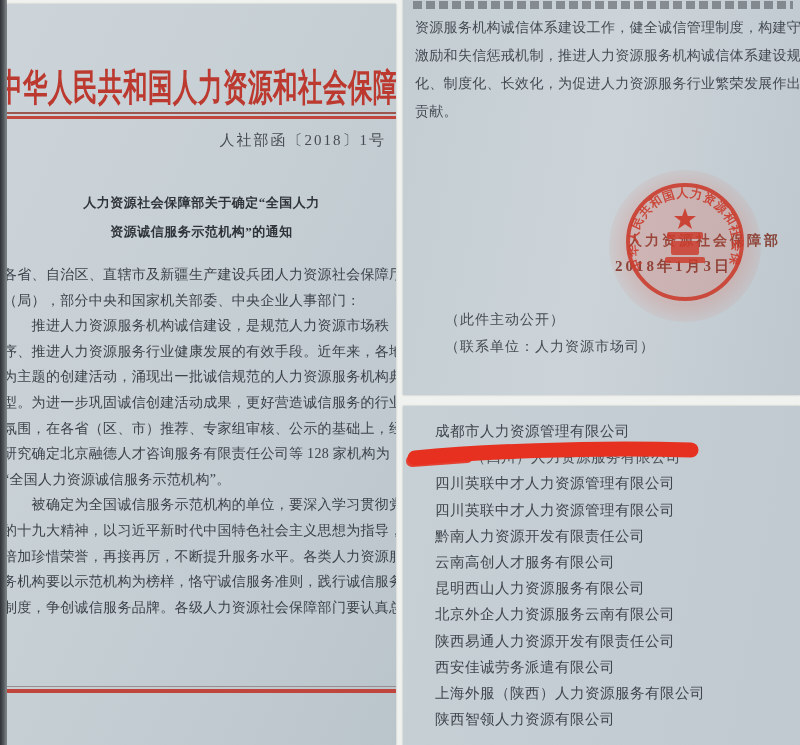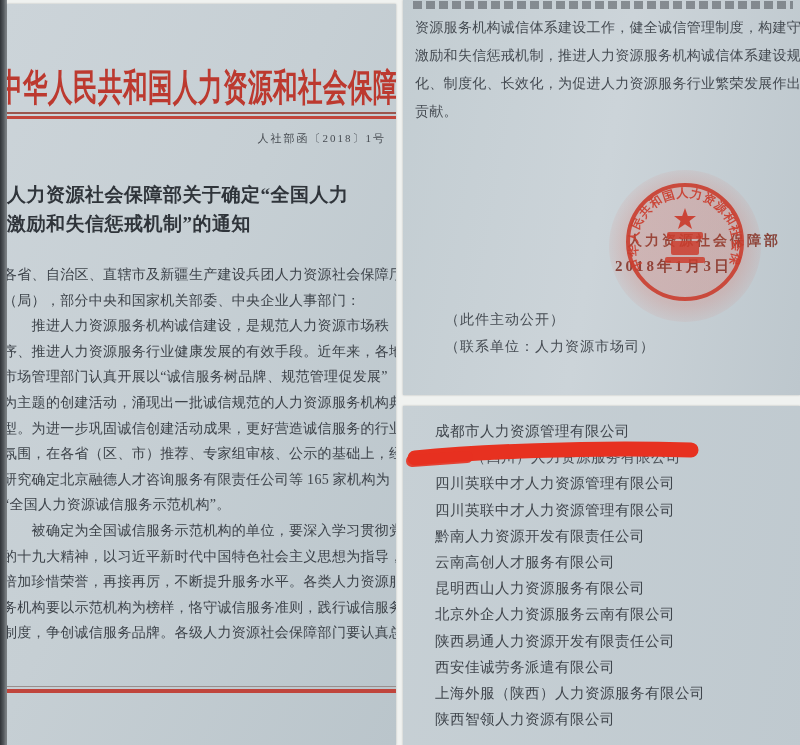--- a/index.html
+++ b/index.html
@@ -15,24 +15,24 @@
   .page-rb{left:403px;top:379px;width:397px;height:406px;
           background:linear-gradient(100deg,#c7d0d5 0%,#bfc9cf 100%);margin-top:27px;}
 
   
   .letterhead{position:absolute;left:-9px;top:58px;width:420px;white-space:nowrap;
           font-size:24.5px;font-weight:bold;color:#bc392f;letter-spacing:.5px;
           transform:scaleY(1.52);transform-origin:top left;}
   .rule-top{position:absolute;left:0;top:108px;width:389px;}
   .rule-top .r1{height:0;border-top:2px solid #9c564e;}
   .rule-top .r2{height:0;border-top:3px solid #c2463c;margin-top:2px;}
-  .doc-number{position:absolute;right:10px;top:127px;font-size:11px;color:#474c52;
+  .doc-number{position:absolute;right:10px;top:127px;font-size:15px;color:#474c52;
           letter-spacing:2px;}
-  .doc-title{position:absolute;left:0;top:176px;width:389px;
-          font-size:19px;font-weight:bold;color:#2f343a;line-height:29px;letter-spacing:.5px;}
+  .doc-title{position:absolute;left:0;top:184px;width:389px;text-align:center;
+          font-size:13px;font-weight:bold;color:#2f343a;line-height:29px;letter-spacing:.5px;}
   .body-lines{position:absolute;left:-4px;top:258px;width:397px;
           font-size:14px;color:#3d434a;line-height:25.6px;letter-spacing:.3px;
           white-space:nowrap;}
   .rule-bottom{position:absolute;left:0;top:682px;width:389px;}
   .rule-bottom .r1{height:0;border-top:1px solid #9a8e8c;}
   .rule-bottom .r2{height:0;border-top:4px solid #c0453c;margin-top:2px;}
 
   
   .clipped-strip{position:absolute;left:10px;top:1px;width:380px;height:8px;opacity:.55;
           background:repeating-linear-gradient(90deg,#4d5258 0 9px,transparent 9px 13px);}
@@ -66,33 +66,32 @@
 
   <div class="page page-left">
     <div class="letterhead">中华人民共和国人力资源和社会保障部</div>
     <div class="rule-top">
       <div class="r1"></div>
       <div class="r2"></div>
     </div>
     <div class="doc-number">人社部函〔2018〕1号</div>
     <div class="doc-title">
       <div>人力资源社会保障部关于确定“全国人力</div>
-      <div>激励和失信惩戒机制”的通知</div>
+      <div>资源诚信服务示范机构”的通知</div>
     </div>
     <div class="body-lines">
 
     <div class="line">各省、自治区、直辖市及新疆生产建设兵团人力资源社会保障厅</div>
         <div class="line">（局），部分中央和国家机关部委、中央企业人事部门：</div>
         <div class="line">　　推进人力资源服务机构诚信建设，是规范人力资源市场秩</div>
         <div class="line">序、推进人力资源服务行业健康发展的有效手段。近年来，各地</div>
-        <div class="line">市场管理部门认真开展以“诚信服务树品牌、规范管理促发展”</div>
         <div class="line">为主题的创建活动，涌现出一批诚信规范的人力资源服务机构典</div>
         <div class="line">型。为进一步巩固诚信创建活动成果，更好营造诚信服务的行业</div>
         <div class="line">氛围，在各省（区、市）推荐、专家组审核、公示的基础上，经</div>
-        <div class="line">研究确定北京融德人才咨询服务有限责任公司等 165 家机构为</div>
+        <div class="line">研究确定北京融德人才咨询服务有限责任公司等 128 家机构为</div>
         <div class="line">“全国人力资源诚信服务示范机构”。</div>
         <div class="line">　　被确定为全国诚信服务示范机构的单位，要深入学习贯彻党</div>
         <div class="line">的十九大精神，以习近平新时代中国特色社会主义思想为指导，</div>
         <div class="line">倍加珍惜荣誉，再接再厉，不断提升服务水平。各类人力资源服</div>
         <div class="line">务机构要以示范机构为榜样，恪守诚信服务准则，践行诚信服务</div>
         <div class="line">制度，争创诚信服务品牌。各级人力资源社会保障部门要认真总</div>
       </div>
     <div class="rule-bottom">
       <div class="r1"></div>
       <div class="r2"></div>

